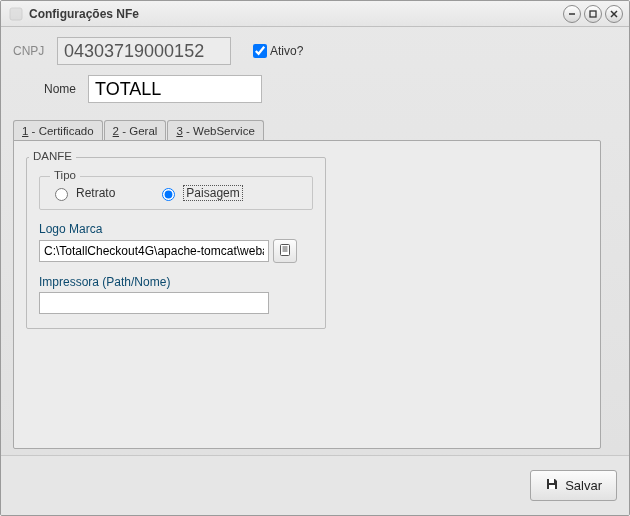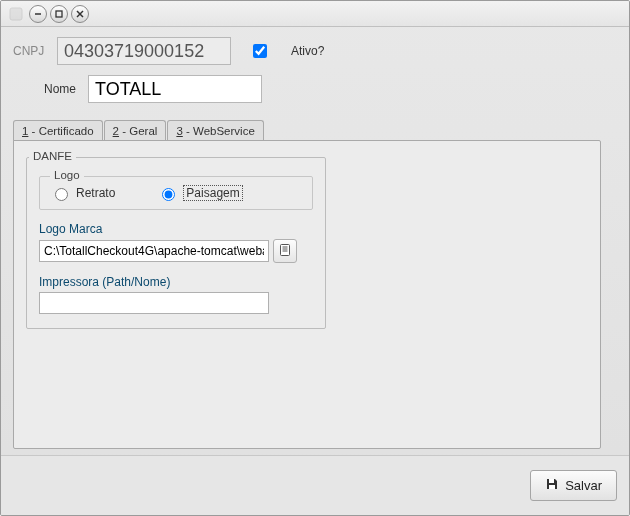--- a/index.html
+++ b/index.html
@@ -58,21 +58,21 @@
     background: #fff;
     border: 1px solid #b8b8b8;
     height: 28px;
     width: 174px;
   }
   .big-input.readonly {
     background: #ececec;
     color: #555;
   }
   .chkwrap {
-    display: flex; align-items: center; gap: 21px;
+    display: flex; align-items: center; gap: 0;
     margin-left: 18px;
     color: #333;
   }
   .chkwrap input { width: 14px; height: 14px; }
 
   .tabs {
     display: flex; align-items: flex-end;
     margin-top: 6px;
     position: relative;
   }
@@ -194,20 +194,21 @@
 <body>
 
 <div class="window">
 
   <div class="titlebar">
     <span class="appicon">
       <svg viewBox="0 0 14 14" width="14" height="14">
         <rect x="1" y="1" width="12" height="12" rx="2" fill="#c9c9c9" stroke="#9e9e9e"></rect>
       </svg>
     </span>
+    <span class="title-text">Configurações NFe</span>
     <div class="win-controls">
       <div class="win-btn">
         <svg width="10" height="10" viewBox="0 0 10 10">
             <line x1="2" y1="5" x2="8" y2="5" stroke="#333" stroke-width="1.5"></line>
           </svg>
       </div>
       <div class="win-btn">
         <svg width="10" height="10" viewBox="0 0 10 10">
             <rect x="2" y="2" width="6" height="6" fill="none" stroke="#333" stroke-width="1.3"></rect>
           </svg>
@@ -248,21 +249,21 @@
         <span class="u">3</span> - <span>WebService</span>
       </div>
     </div>
 
     <div class="tabpanel">
 
       <div class="group">
         <span class="legend">DANFE</span>
 
         <div class="subgroup">
-          <span class="legend">Logo</span>
+          <span class="legend">Tipo</span>
 
           <label class="radiolabel">
             <input type="radio" name="tipo" style="">
             <span>Retrato</span>
           </label>
 
           <label class="radiolabel">
             <input type="radio" name="tipo" checked="" style="">
             <span class="sel">Paisagem</span>
           </label>

